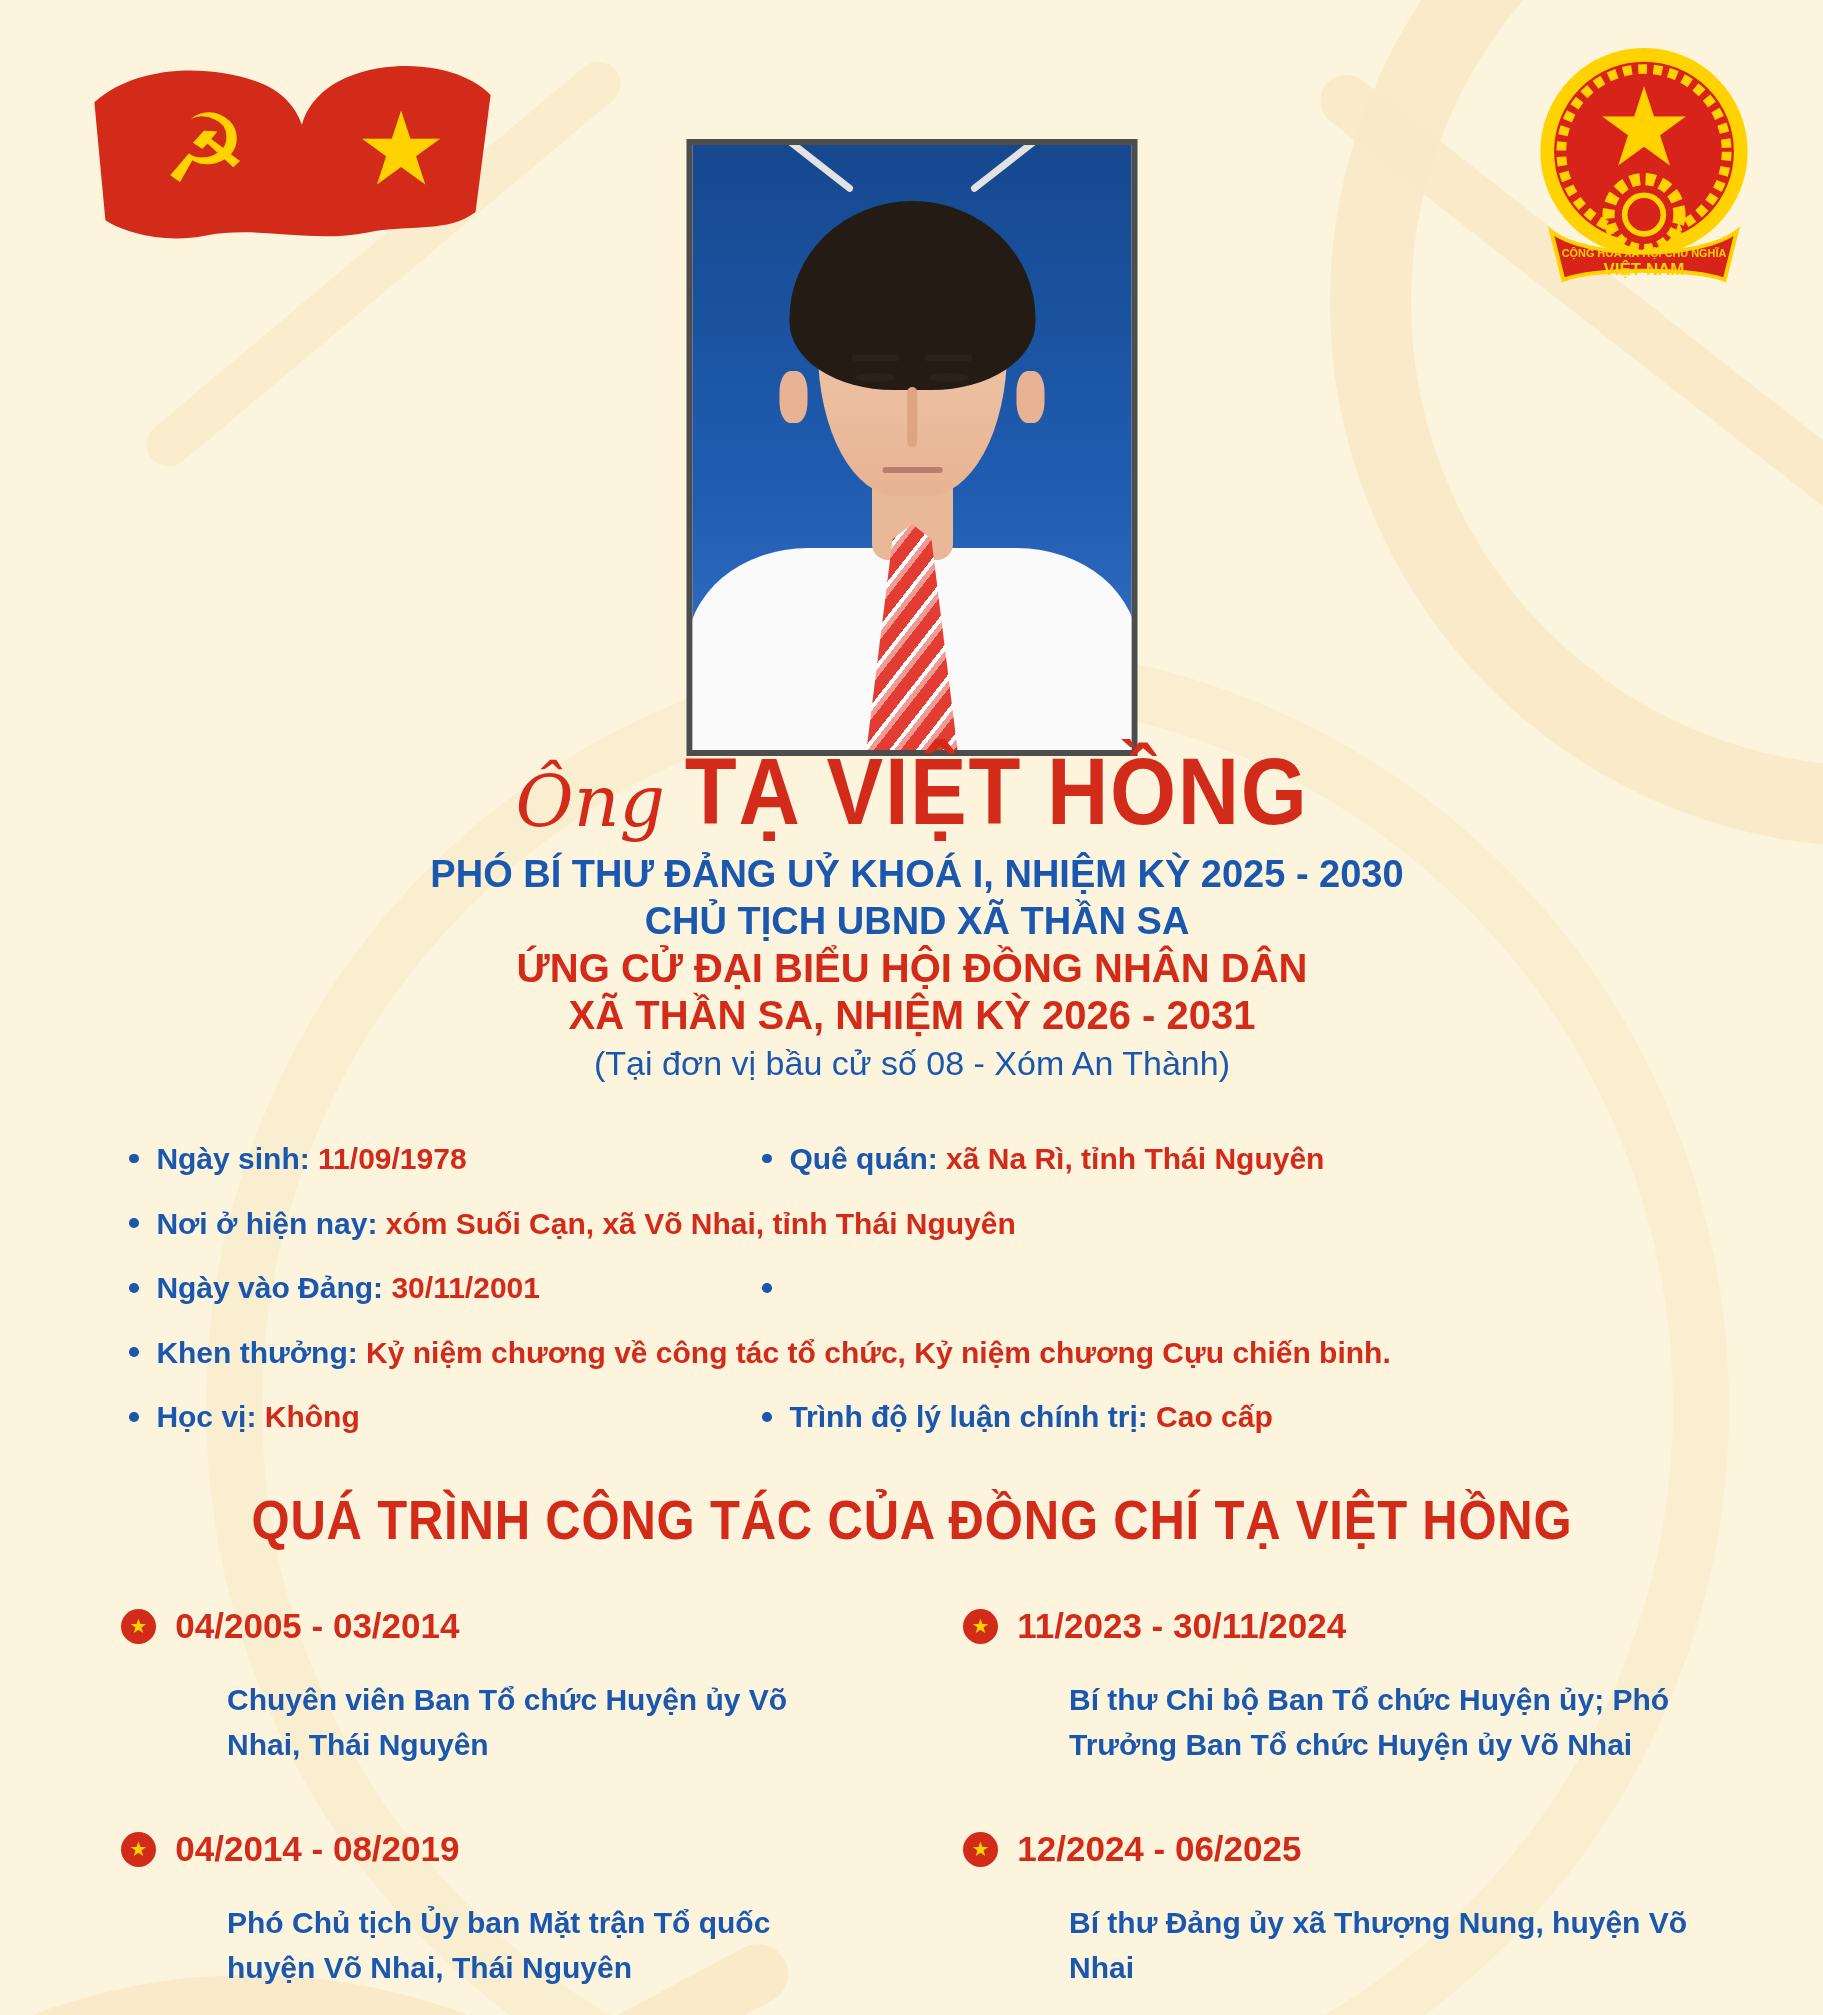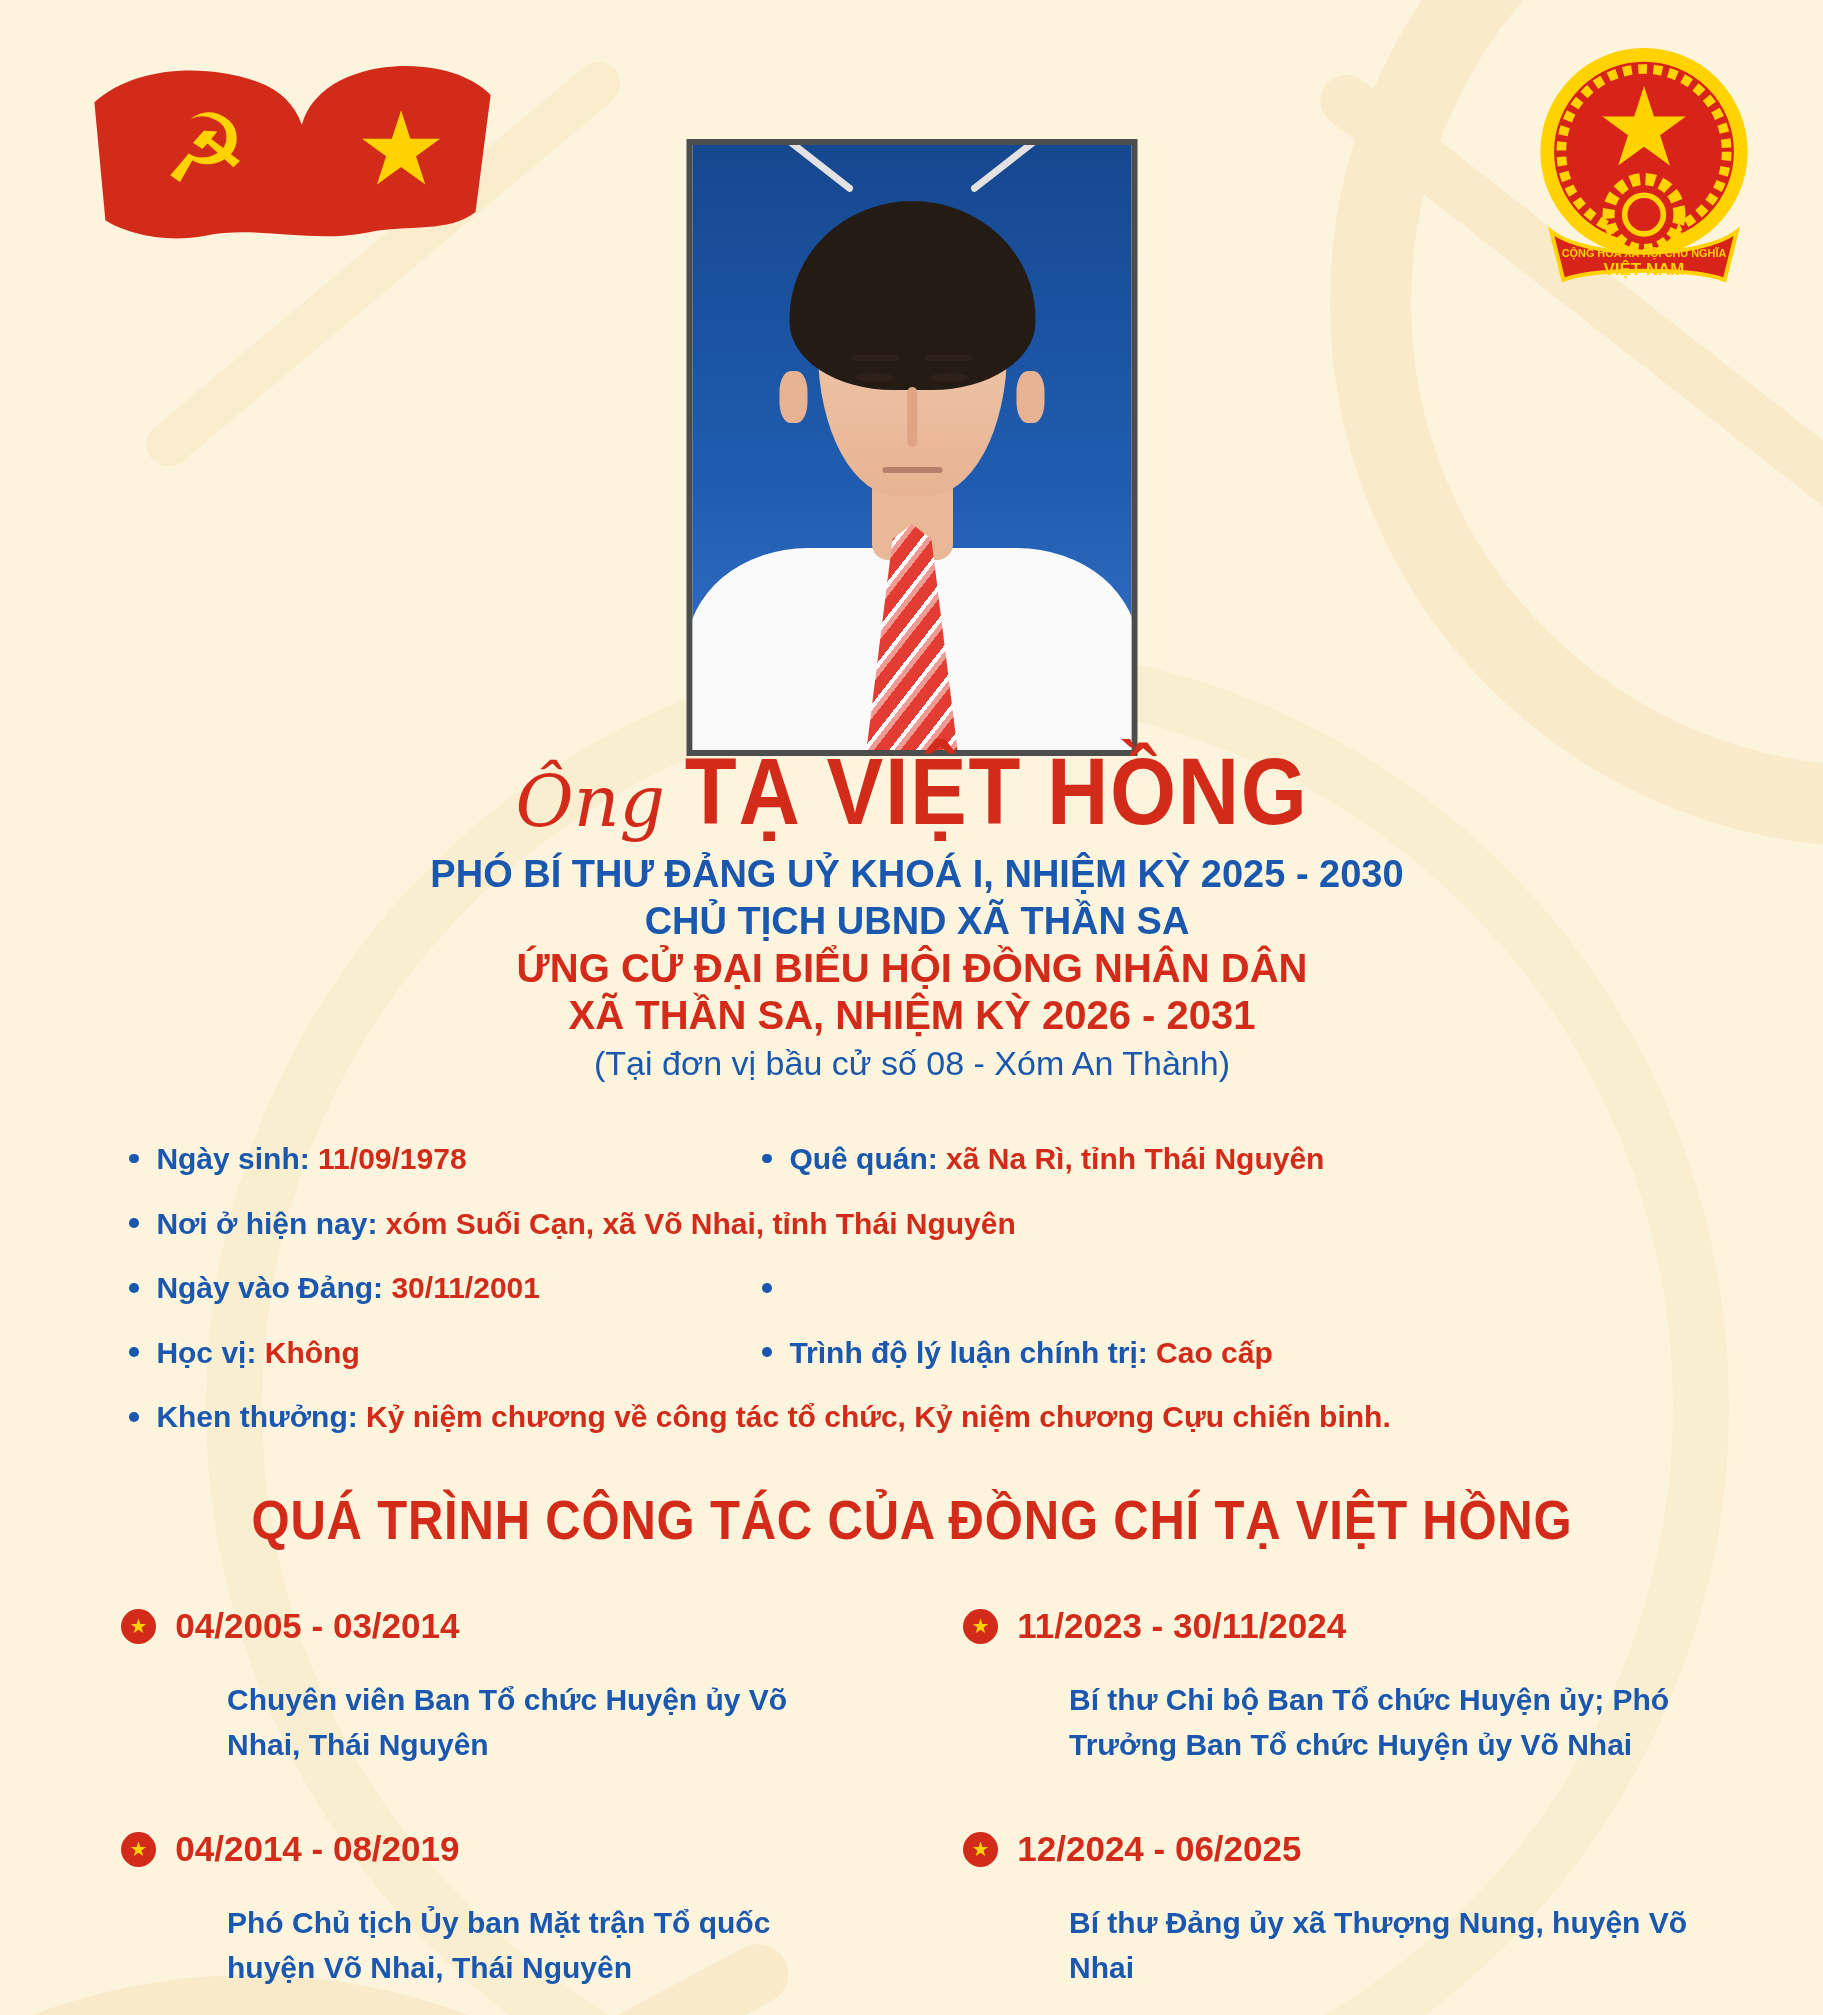--- a/index.html
+++ b/index.html
@@ -183,35 +183,35 @@
     <div class="info-row">
       <div class="info-cell">
         <span class="dot"></span>
         <p class="info-text"><span class="lbl">Ngày vào Đảng:</span> <span class="val">30/11/2001</span></p>
       </div>
       <div class="info-cell">
         <span class="dot"></span>
       </div>
     </div>
 
+    <div class="info-row single">
+      <div class="info-cell">
+        <span class="dot"></span>
+        <p class="info-text"><span class="lbl">Khen thưởng:</span> <span class="val">Kỷ niệm chương về công tác tổ chức, Kỷ niệm chương Cựu chiến binh.</span></p>
+      </div>
+    </div>
+
     <div class="info-row">
       <div class="info-cell">
         <span class="dot"></span>
         <p class="info-text"><span class="lbl">Học vị:</span> <span class="val">Không</span></p>
       </div>
       <div class="info-cell">
         <span class="dot"></span>
         <p class="info-text"><span class="lbl">Trình độ lý luận chính trị:</span> <span class="val">Cao cấp</span></p>
-      </div>
-    </div>
-
-    <div class="info-row single">
-      <div class="info-cell">
-        <span class="dot"></span>
-        <p class="info-text"><span class="lbl">Khen thưởng:</span> <span class="val">Kỷ niệm chương về công tác tổ chức, Kỷ niệm chương Cựu chiến binh.</span></p>
       </div>
     </div>
 
   </div>
 
   <div class="career-heading">
     <span>QUÁ TRÌNH CÔNG TÁC CỦA ĐỒNG CHÍ TẠ VIỆT HỒNG</span>
   </div>
 
   <div class="career">

